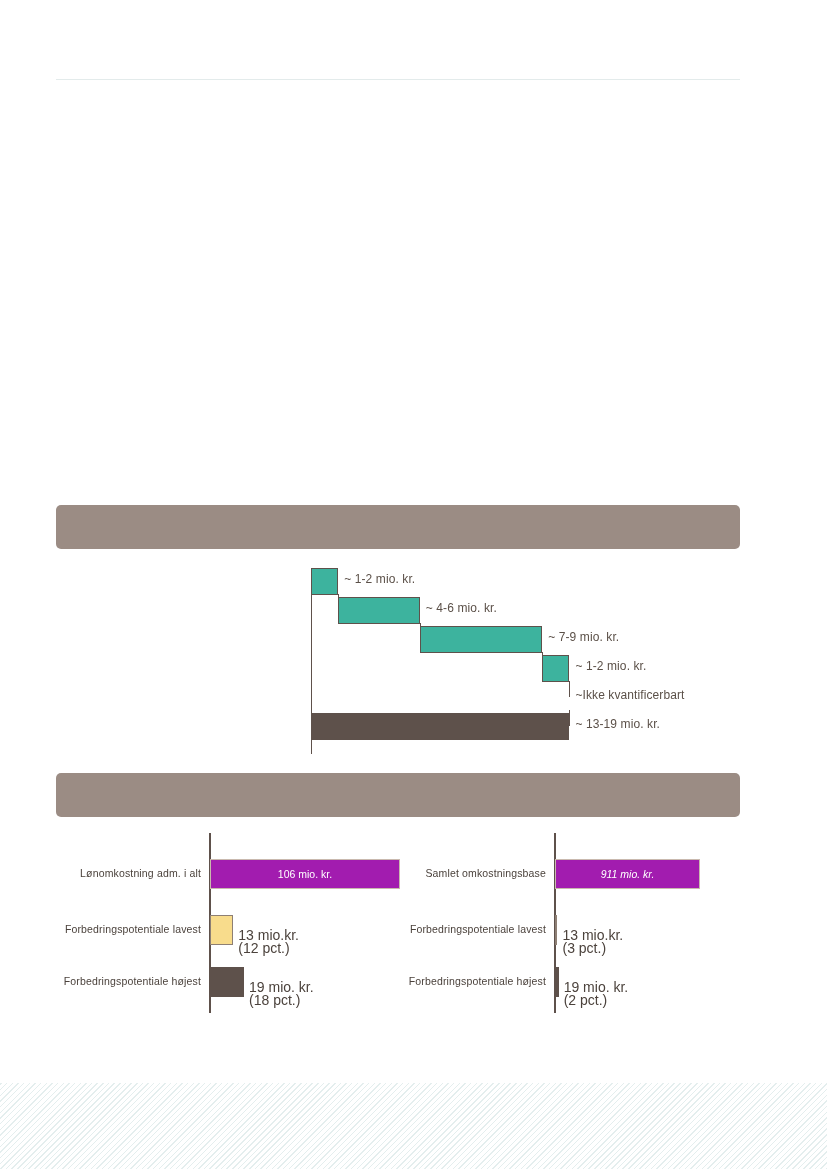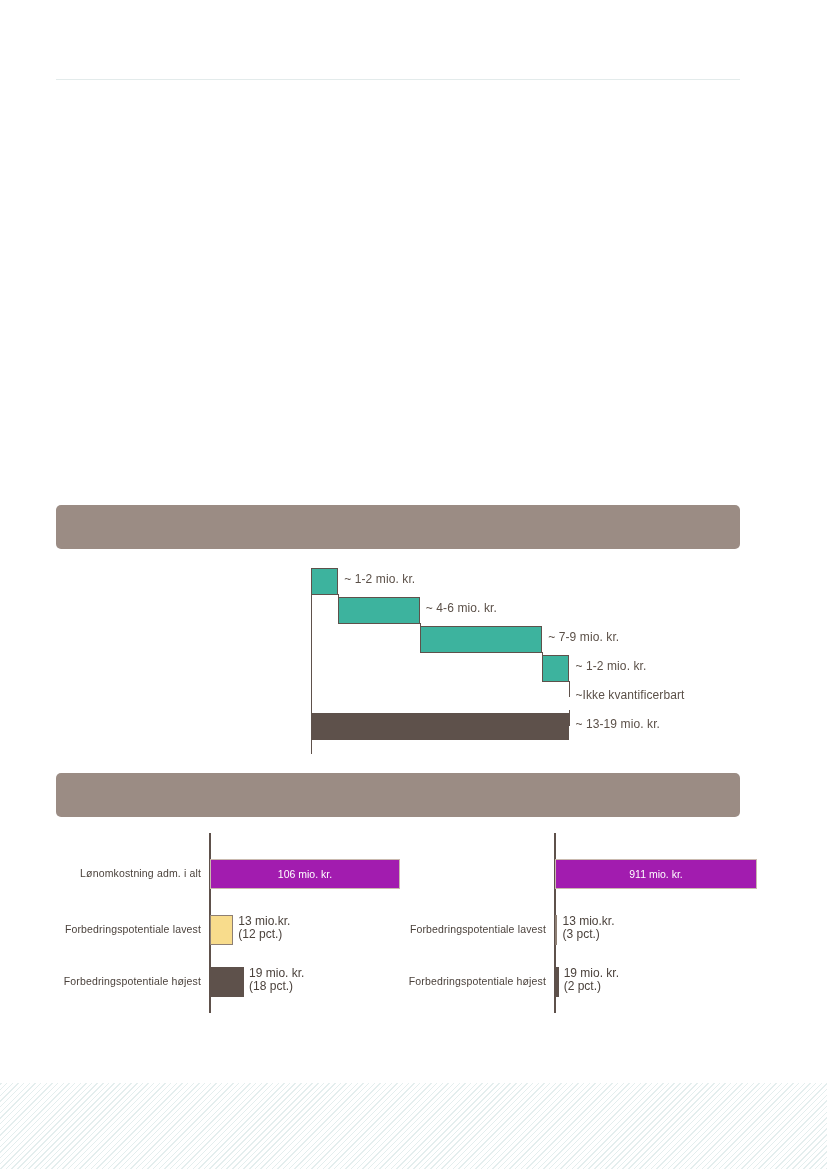--- a/index.html
+++ b/index.html
@@ -143,22 +143,22 @@
   .cmp-bar-inner-label {
     color: #ffffff;
     font-size: 10.5px;
     width: 100%;
     text-align: center;
     line-height: 28px;
     white-space: nowrap;
   }
   .cmp-outside-label {
     position: absolute;
-    top: 6px;
-    font-size: 12px;
+    top: 20px;
+    font-size: 14px;
     color: #4b423c;
     line-height: 12.5px;
     white-space: nowrap;
   }
   .cmp-outside-label .l2 { display: block; }
 
   
   .hatch-band {
     position: absolute;
     left: 0;
@@ -247,21 +247,22 @@
           <span class="l2">(18 pct.)</span>
         </div>
       </div>
     </div>
 </div>
 
 <div class="cmp" id="cmp-right">
   <div class="cmp-axis"></div>
   <div id="cmp-right-rows">
       <div class="cmp-row" style="top: 20px;">
-        <div class="cmp-bar teal" style="width: 202px;">
+        <div class="cmp-cat">Samlet omkostningsbase</div>
+        <div class="cmp-bar teal" style="width: 145px; font-style: italic;">
           <div class="cmp-bar-inner-label">911 mio. kr.</div>
         </div>
       </div>
       <div class="cmp-row" style="top: 76px;">
         <div class="cmp-cat">Forbedringspotentiale lavest</div>
         <div class="cmp-bar yellow" style="width: 2.49726px;"></div>
         <div class="cmp-outside-label" style="left: 161.497px;">
           <span class="l2">13 mio.kr.</span>
           <span class="l2">(3 pct.)</span>
         </div>

